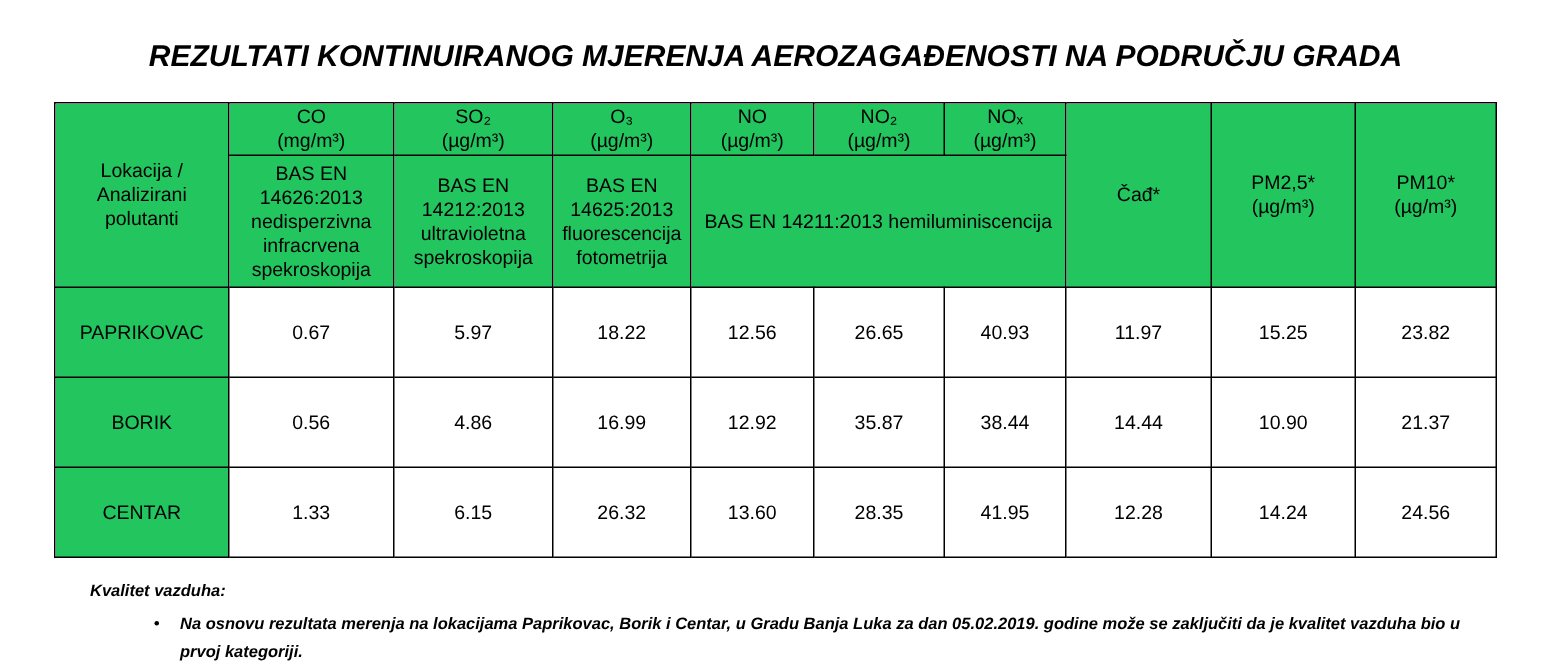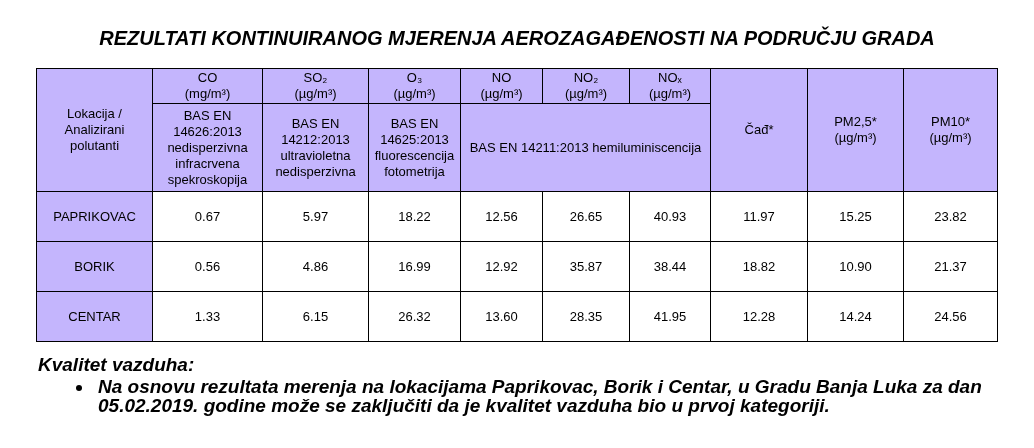--- a/index.html
+++ b/index.html
@@ -30,32 +30,32 @@
   table.results th, table.results td {
     border: 1px solid #000000;
     text-align: center;
     vertical-align: middle;
     padding: 1px 2px;
     font-weight: normal;
     font-size: 13px;
     line-height: 16px;
     overflow: hidden;
   }
-  .fill { background: #c4b5fd; }
+  .fill { background: #22c55e; }
   tr.hdr-top { height: 30px; }
   tr.hdr-method { height: 88px; }
-  tr.datarow { height: 50px; }
+  tr.datarow { height: 60px; }
   .corner { font-weight: bold; font-size: 13.5px; }
   .loc { font-size: 13.5px; }
   .val { font-size: 13.5px; }
   .footnote {
-    margin: 13px 40px 0 38px;
+    margin: 13px 40px 0 60px;
     font-weight: bold;
     font-style: italic;
-    font-size: 19px;
+    font-size: 11px;
     line-height: 19px;
   }
   .footnote ul {
     margin: 3px 0 0 0;
     padding-left: 56px;
     list-style: disc;
   }
   .footnote li {
     max-width: 900px;
     padding-left: 4px;
@@ -115,21 +115,21 @@
       <div>PM2,5*</div>
       <div>(µg/m³)</div>
     </th>
     <th class="fill" rowspan="2">
       <div>PM10*</div>
       <div>(µg/m³)</div>
     </th>
   </tr>
   <tr class="hdr-method">
     <th class="fill">BAS EN 14626:2013 nedisperzivna infracrvena spekroskopija</th>
-    <th class="fill">BAS EN 14212:2013 ultravioletna nedisperzivna</th>
+    <th class="fill">BAS EN 14212:2013 ultravioletna spekroskopija</th>
     <th class="fill">BAS EN 14625:2013 fluorescencija fotometrija</th>
     <th class="fill" colspan="3">BAS EN 14211:2013 hemiluminiscencija</th>
   </tr>
   <tr class="datarow">
     <td class="fill loc">PAPRIKOVAC</td>
     <td class="val">0.67</td>
     <td class="val">5.97</td>
     <td class="val">18.22</td>
     <td class="val">12.56</td>
     <td class="val">26.65</td>
@@ -139,21 +139,21 @@
     <td class="val">23.82</td>
   </tr>
   <tr class="datarow">
     <td class="fill loc">BORIK</td>
     <td class="val">0.56</td>
     <td class="val">4.86</td>
     <td class="val">16.99</td>
     <td class="val">12.92</td>
     <td class="val">35.87</td>
     <td class="val">38.44</td>
-    <td class="val">18.82</td>
+    <td class="val">14.44</td>
     <td class="val">10.90</td>
     <td class="val">21.37</td>
   </tr>
   <tr class="datarow">
     <td class="fill loc">CENTAR</td>
     <td class="val">1.33</td>
     <td class="val">6.15</td>
     <td class="val">26.32</td>
     <td class="val">13.60</td>
     <td class="val">28.35</td>

